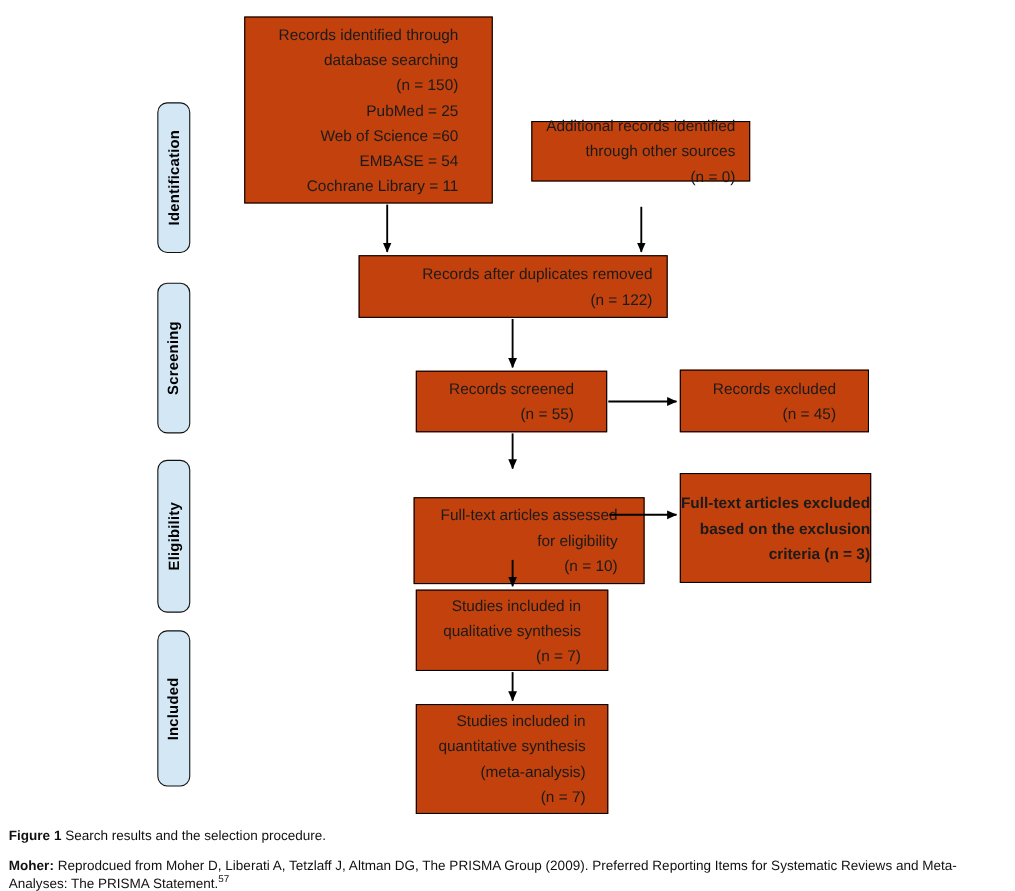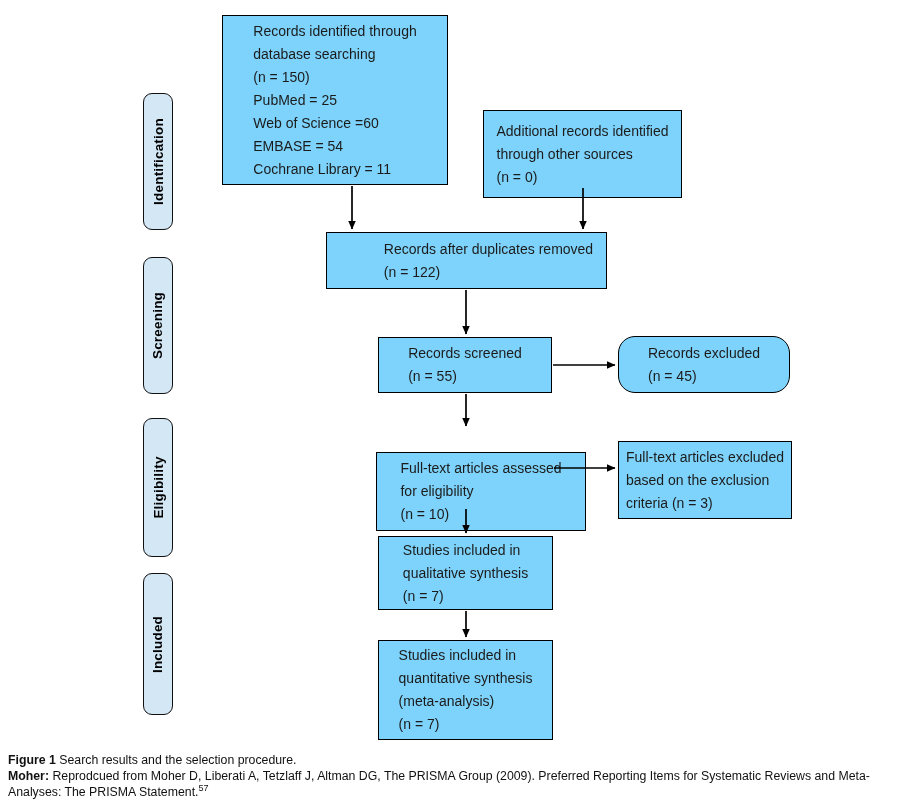--- a/index.html
+++ b/index.html
@@ -11,40 +11,40 @@
     font-family: "Liberation Sans", sans-serif;
     color: #1b1b1b;
     overflow: hidden;
   }
 
   
   .box {
     position: absolute;
     box-sizing: border-box;
     border: 1.5px solid #000000;
-    background: #7dd3fc;
+    background: #c2410c;
     display: flex;
     align-items: center;
     justify-content: center;
-    text-align: left;
+    text-align: right;
   }
   .box span {
     white-space: pre-line;
     font-size: 14px;
     line-height: 23px;
     color: #1b1b1b;
   }
 
   #box-identified        { left: 222px; top: 15px;  width: 226px; height: 170px; }
-  #box-additional        { left: 483px; top: 110px; width: 199px; height: 88px;  }
+  #box-additional        { left: 483px; top: 110px; width: 199px; height: 55px;  }
   #box-after-duplicates  { left: 326px; top: 232px; width: 281px; height: 57px; padding-left: 44px;  }
   #box-screened          { left: 378px; top: 337px; width: 174px; height: 56px;  }
-  #box-excluded          { left: 618px; top: 336px; width: 172px; height: 57px; border-radius: 17px;  }
+  #box-excluded          { left: 618px; top: 336px; width: 172px; height: 57px;  }
   #box-fulltext-assessed { left: 376px; top: 452px; width: 210px; height: 79px;  }
-  #box-fulltext-excluded { left: 618px; top: 441px; width: 174px; height: 78px;  }
+  #box-fulltext-excluded { left: 618px; top: 430px; width: 174px; height: 100px; font-weight: bold;  }
   #box-qualitative       { left: 378px; top: 536px; width: 175px; height: 74px;  }
   #box-quantitative      { left: 378px; top: 640px; width: 175px; height: 100px; }
 
   
   .stage {
     position: absolute;
     box-sizing: border-box;
     border: 1.5px solid #111111;
     border-radius: 9px;
     display: flex;
@@ -75,21 +75,21 @@
   
   .caption {
     position: absolute;
     left: 8px;
     top: 752px;
     width: 906px;
     font-size: 12.3px;
     line-height: 16px;
     color: #111111;
   }
-  .caption .fig-line { margin-bottom: 0; }
+  .caption .fig-line { margin-bottom: 11px; }
   .caption b { font-weight: bold; }
   .caption sup { font-size: 9px; vertical-align: super; line-height: 0; }
 </style>
 </head>
 <body>
 
 <div class="page">
 
   <div class="stage" id="stage-identification" style="background: rgb(211, 231, 245);">
     <span>Identification</span>

